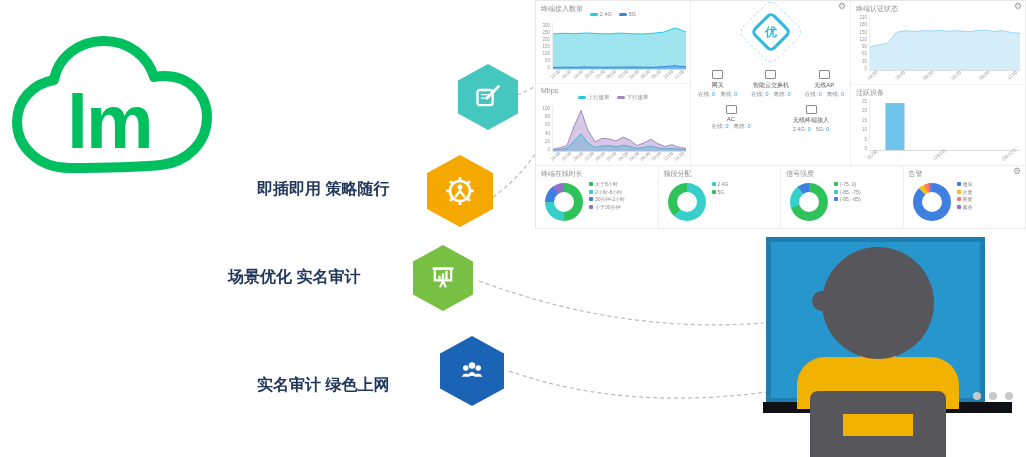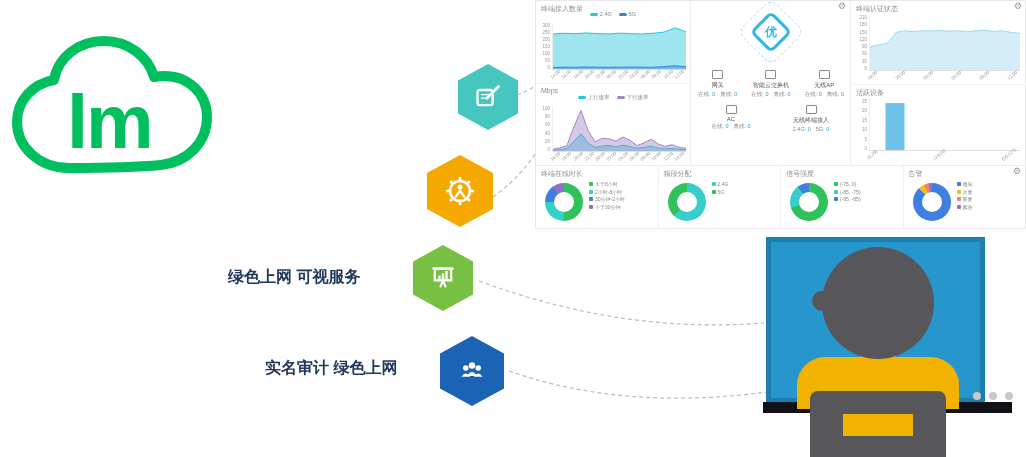--- a/index.html
+++ b/index.html
@@ -99,51 +99,52 @@
   </svg>
 
   <div class="hex" style="left: 458px; top: 64px; background: rgb(69, 199, 192);">
     <svg viewBox="0 0 24 24" width="28" height="28">
       <rect x="3" y="6" width="13" height="13" rx="2" fill="none" stroke="#fff" stroke-width="2"></rect>
       <path d="M21 3 L11 13" stroke="#fff" stroke-width="2.4" stroke-linecap="round" fill="none"></path>
       <path d="M6 10 h7 M6 13 h5" stroke="#fff" stroke-width="1.2" fill="none"></path>
     </svg>
   </div>
 
+  <div class="feature-label" style="left:257px;top:179px;">即插即用 策略随行</div>
   <div class="hex" style="left: 427px; top: 155px; width: 66px; height: 72px; background: rgb(245, 168, 0);">
     <svg viewBox="0 0 24 24" width="32" height="32">
       <circle cx="12" cy="12" r="7.5" fill="none" stroke="#fff" stroke-width="2"></circle>
       <g stroke="#fff" stroke-width="2">
         <line x1="12" y1="1.5" x2="12" y2="4"></line>
           <line x1="12" y1="20" x2="12" y2="22.5"></line>
         <line x1="1.5" y1="12" x2="4" y2="12"></line>
           <line x1="20" y1="12" x2="22.5" y2="12"></line>
         <line x1="4.6" y1="4.6" x2="6.4" y2="6.4"></line>
           <line x1="17.6" y1="17.6" x2="19.4" y2="19.4"></line>
         <line x1="4.6" y1="19.4" x2="6.4" y2="17.6"></line>
           <line x1="17.6" y1="6.4" x2="19.4" y2="4.6"></line>
       </g>
       <circle cx="12" cy="9" r="1.9" fill="#fff"></circle>
       <path d="M8.8 16.2 L12 11.8 L15.2 16.2" stroke="#fff" stroke-width="1.8" fill="none" stroke-linecap="round"></path>
     </svg>
   </div>
 
-  <div class="feature-label" style="left:228px;top:267px;">绿色上网 可视服务</div>
+  <div class="feature-label" style="left:228px;top:267px;">场景优化 实名审计</div>
   <div class="hex" style="left: 413px; top: 245px; background: rgb(119, 192, 67);">
     <svg viewBox="0 0 24 24" width="28" height="28">
       <line x1="3" y1="4" x2="21" y2="4" stroke="#fff" stroke-width="2"></line>
       <rect x="5" y="4" width="14" height="10" fill="none" stroke="#fff" stroke-width="2"></rect>
       <rect x="8" y="10" width="2" height="3" fill="#fff"></rect>
       <rect x="11" y="8" width="2" height="5" fill="#fff"></rect>
       <rect x="14" y="6" width="2" height="7" fill="#fff"></rect>
       <path d="M9.5 20 L12 14.5 L14.5 20" stroke="#fff" stroke-width="1.8" fill="none"></path>
     </svg>
   </div>
 
-  <div class="feature-label" style="left:257px;top:358px;margin-left:8px;">实名审计 绿色上网</div>
+  <div class="feature-label" style="left:257px;top:375px;">实名审计 绿色上网</div>
   <div class="hex" style="left: 440px; top: 336px; width: 64px; height: 70px; background: rgb(27, 99, 181);">
     <svg viewBox="0 0 24 24" width="30" height="30" fill="#fff">
       <circle cx="7" cy="9.5" r="2.2"></circle>
         <path d="M3.5 16.5 q3.5 -5 7 0 z"></path>
       <circle cx="17" cy="9.5" r="2.2"></circle>
         <path d="M13.5 16.5 q3.5 -5 7 0 z"></path>
       <circle cx="12" cy="7.5" r="2.6"></circle>
         <path d="M8 16 q4 -6.5 8 0 z"></path>
     </svg>
   </div>

